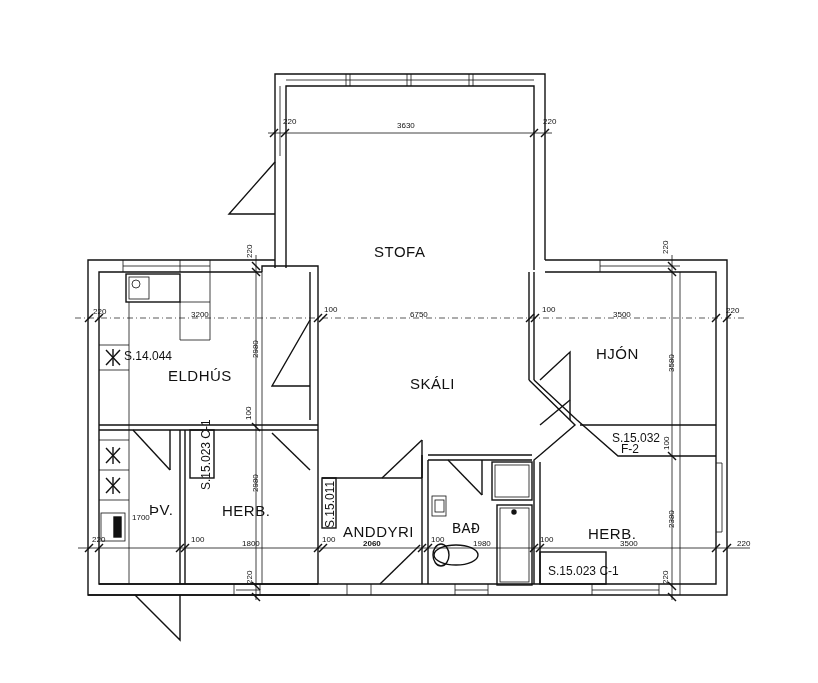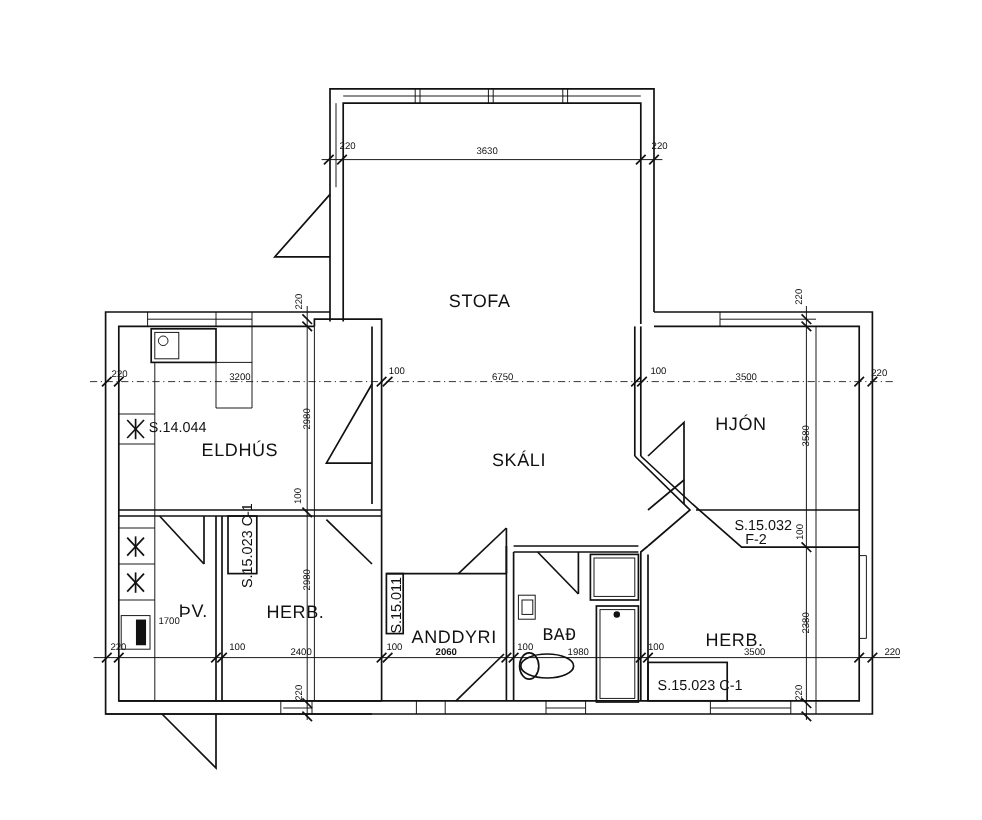--- a/index.html
+++ b/index.html
@@ -237,21 +237,21 @@
 <div class="lbl dim vert" style="left:662px;top:254px;">220</div>
 <div class="lbl dim vert" style="left:252px;top:358px;">2980</div>
 <div class="lbl dim vert" style="left:245px;top:420px;">100</div>
 <div class="lbl dim vert" style="left:252px;top:492px;">2980</div>
 <div class="lbl dim vert" style="left:668px;top:372px;">3580</div>
 <div class="lbl dim vert" style="left:663px;top:450px;">100</div>
 <div class="lbl dim vert" style="left:668px;top:528px;">2380</div>
 <div class="lbl dim" style="left:92px;top:536px;">220</div>
 <div class="lbl dim" style="left:132px;top:514px;">1700</div>
 <div class="lbl dim" style="left:191px;top:536px;">100</div>
-<div class="lbl dim" style="left:242px;top:540px;">2400</div>
+<div class="lbl dim" style="left:242px;top:540px;">1800</div>
 <div class="lbl dim" style="left:322px;top:536px;">100</div>
 <div class="lbl dim" style="left:363px;top:540px;font-weight:bold;">2060</div>
 <div class="lbl dim" style="left:431px;top:536px;">100</div>
 <div class="lbl dim" style="left:473px;top:540px;">1980</div>
 <div class="lbl dim" style="left:540px;top:536px;">100</div>
 <div class="lbl dim" style="left:620px;top:540px;">3500</div>
 <div class="lbl dim" style="left:737px;top:540px;">220</div>
 <div class="lbl dim vert" style="left:246px;top:584px;">220</div>
 <div class="lbl dim vert" style="left:662px;top:584px;">220</div>
 

